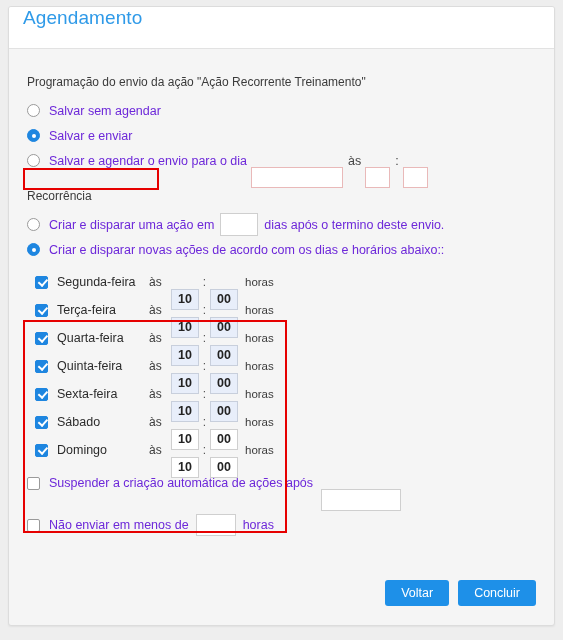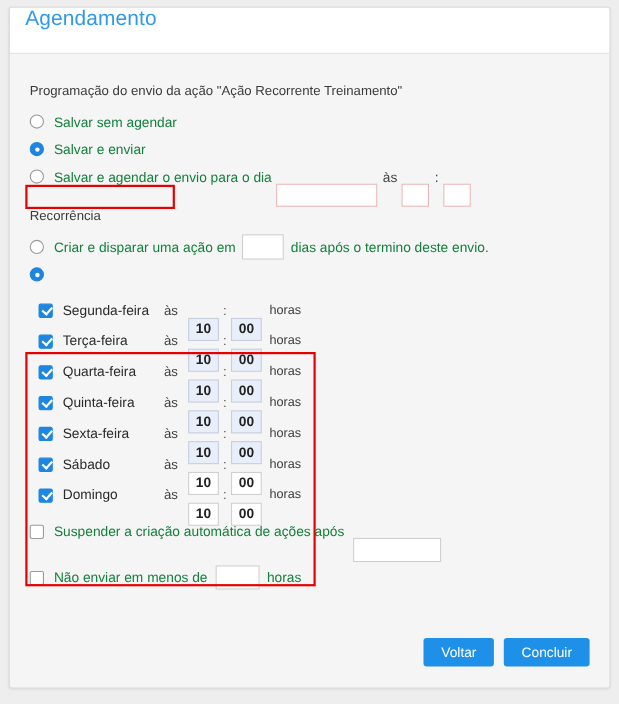--- a/index.html
+++ b/index.html
@@ -114,21 +114,21 @@
     top: 0.8px;
     width: 3.5px;
     height: 7px;
     border: solid #ffffff;
     border-width: 0 2px 2px 0;
     transform: rotate(42deg);
   }
 
   .opt-text {
     font-size: 12.5px;
-    color: #15803d;
+    color: #6d28d9;
     white-space: nowrap;
   }
 
   
   .inp {
     border: 1px solid #cfcfcf;
     background: #ffffff;
     box-sizing: border-box;
     height: 21px;
     font-family: "Liberation Sans", sans-serif;
@@ -292,20 +292,21 @@
 
     <div class="opt-row">
       <span class="radio"></span>
       <span class="opt-text">Criar e disparar uma ação em</span>
       <input class="inp inp-days" type="text" value="" style="">
       <span class="opt-text">dias após o termino deste envio.</span>
     </div>
 
     <div class="opt-row">
       <span class="radio checked"></span>
+      <span class="opt-text">Criar e disparar novas ações de acordo com os dias e horários abaixo::</span>
     </div>
 
     <div class="day-list">
 
       <div class="day-row">
         <span class="cbox checked"></span>
         <span class="day-name">Segunda-feira</span>
         <span class="as-word">às</span>
         <input class="inp auto time-inp" type="text" value="10" style="">
         <span class="dot-sep">:</span>

